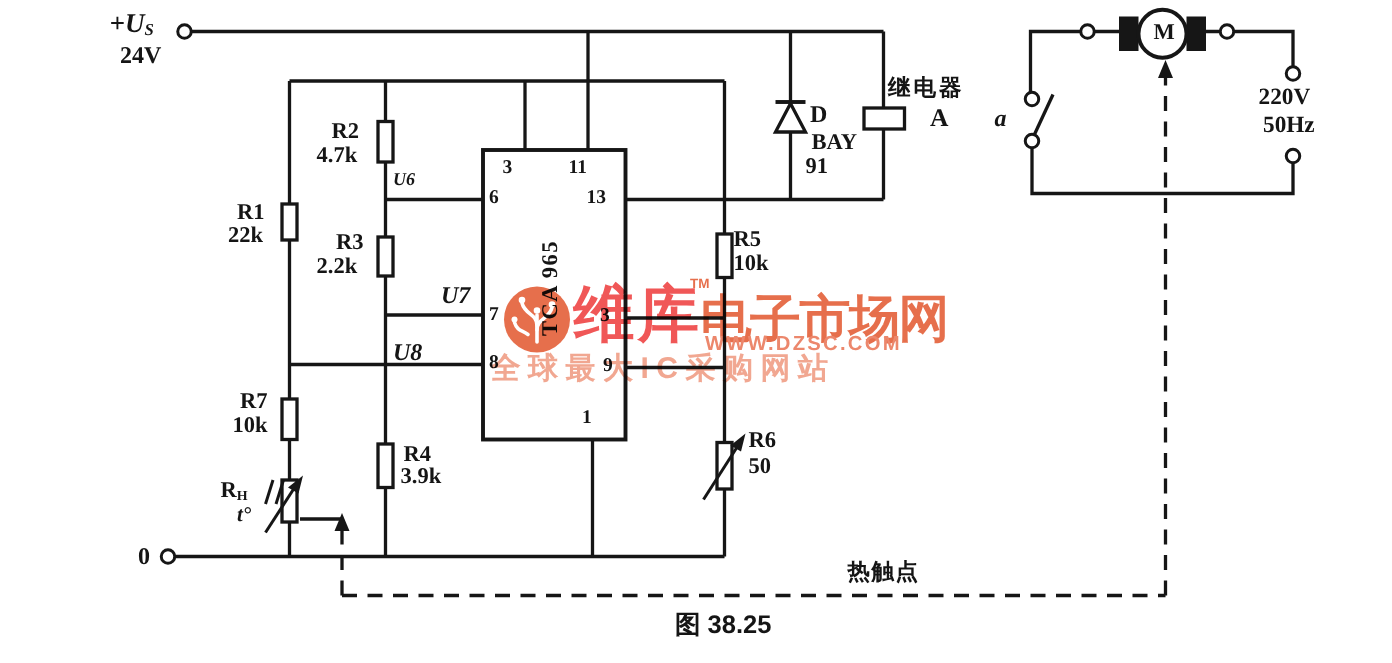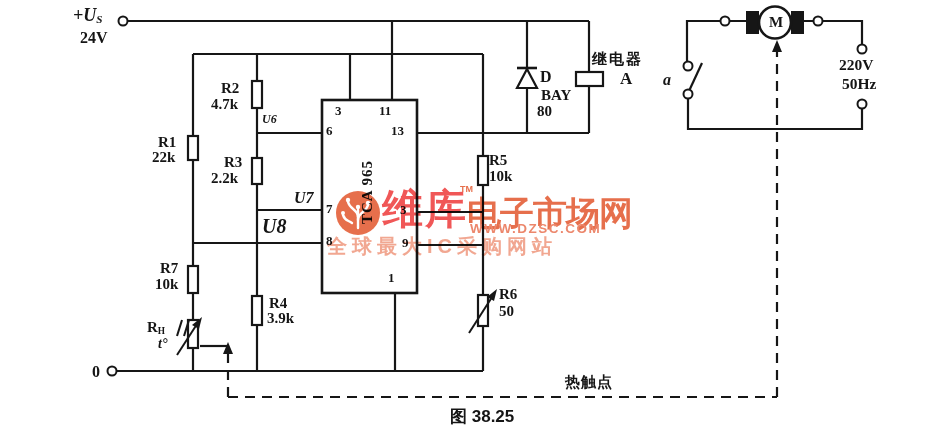--- a/index.html
+++ b/index.html
@@ -130,37 +130,37 @@
   <div class="lbl ref" style="left:489px;top:153px;">R5</div>
   <div class="lbl ref" style="left:489px;top:169px;">10k</div>
   <div class="lbl ref" style="left:499px;top:287px;">R6</div>
   <div class="lbl ref" style="left:499px;top:304px;">50</div>
 
   <div class="lbl ref" style="left:147px;top:320px;"><span>R</span><span class="sub">H</span></div>
   <div class="lbl ital" style="left:158px;top:337px;font-size:14px;">t°</div>
 
   <div class="lbl ital" style="left:262px;top:113px;font-size:12px;">U6</div>
   <div class="lbl ital" style="left:262px;top:190px;font-size:16px;margin-left:32px;">U7</div>
-  <div class="lbl ital" style="left:262px;top:216px;font-size:20px;">U8</div>
+  <div class="lbl ital" style="left:262px;top:228px;font-size:16px;">U8</div>
 
   <div class="lbl pin" style="left:335px;top:104px;">3</div>
   <div class="lbl pin" style="left:379px;top:104px;">11</div>
   <div class="lbl pin" style="left:326px;top:124px;">6</div>
   <div class="lbl pin" style="left:326px;top:202px;">7</div>
   <div class="lbl pin" style="left:326px;top:234px;">8</div>
   <div class="lbl pin" style="left:391px;top:124px;">13</div>
   <div class="lbl pin" style="left:400px;top:203px;">3</div>
   <div class="lbl pin" style="left:402px;top:236px;">9</div>
   <div class="lbl pin" style="left:388px;top:271px;">1</div>
 
   <div class="lbl rot ref" style="left:317px;top:183px;width:100px;height:18px;line-height:18px;">TCA 965</div>
 
   <div class="lbl" style="left:540px;top:69px;font-size:16px;">D</div>
   <div class="lbl" style="left:541px;top:88px;font-size:15px;">BAY</div>
-  <div class="lbl" style="left:537px;top:104px;font-size:15px;">80</div>
+  <div class="lbl" style="left:537px;top:104px;font-size:15px;">91</div>
   <div class="lbl cjk" style="left:592px;top:51px;font-size:15px;letter-spacing:2px;">继电器</div>
   <div class="lbl" style="left:620px;top:70px;font-size:17px;">A</div>
 
   <div class="lbl ital" style="left:663px;top:72px;font-size:16px;">a</div>
   <div class="lbl" style="left:769px;top:15px;font-size:15px;">M</div>
   <div class="lbl" style="left:839px;top:57px;font-size:15.5px;">220V</div>
   <div class="lbl" style="left:842px;top:76px;font-size:15.5px;">50Hz</div>
 
   <div class="lbl cjk" style="left:565px;top:374px;font-size:15px;letter-spacing:1px;">热触点</div>
   <div class="lbl cjk" style="left:450px;top:408px;font-size:17px;font-weight:bold;">图 38.25</div>

